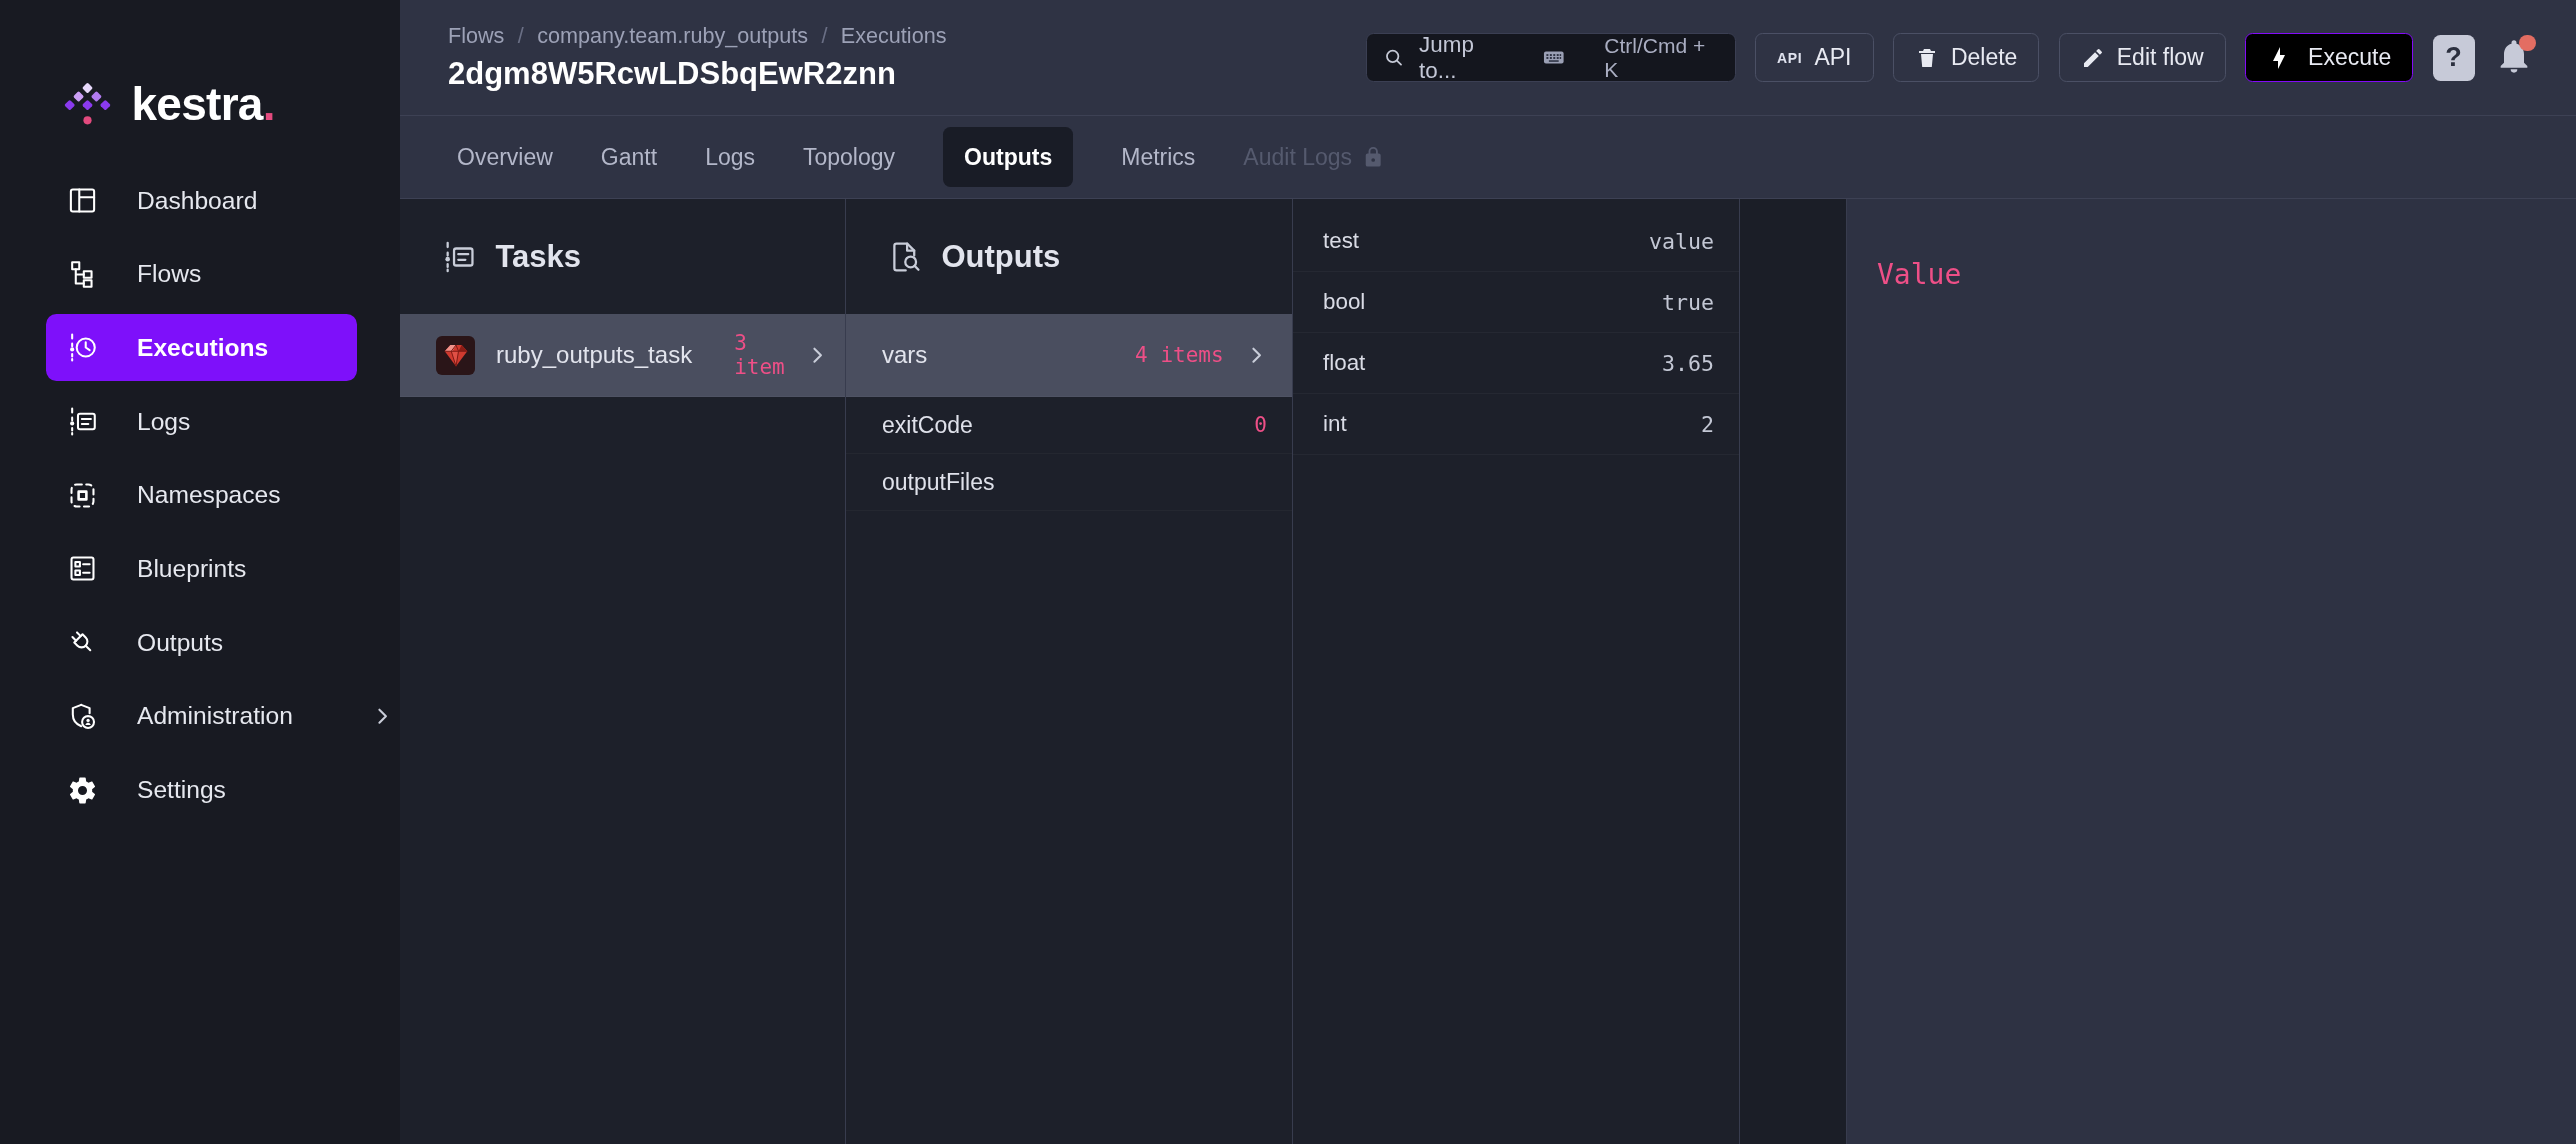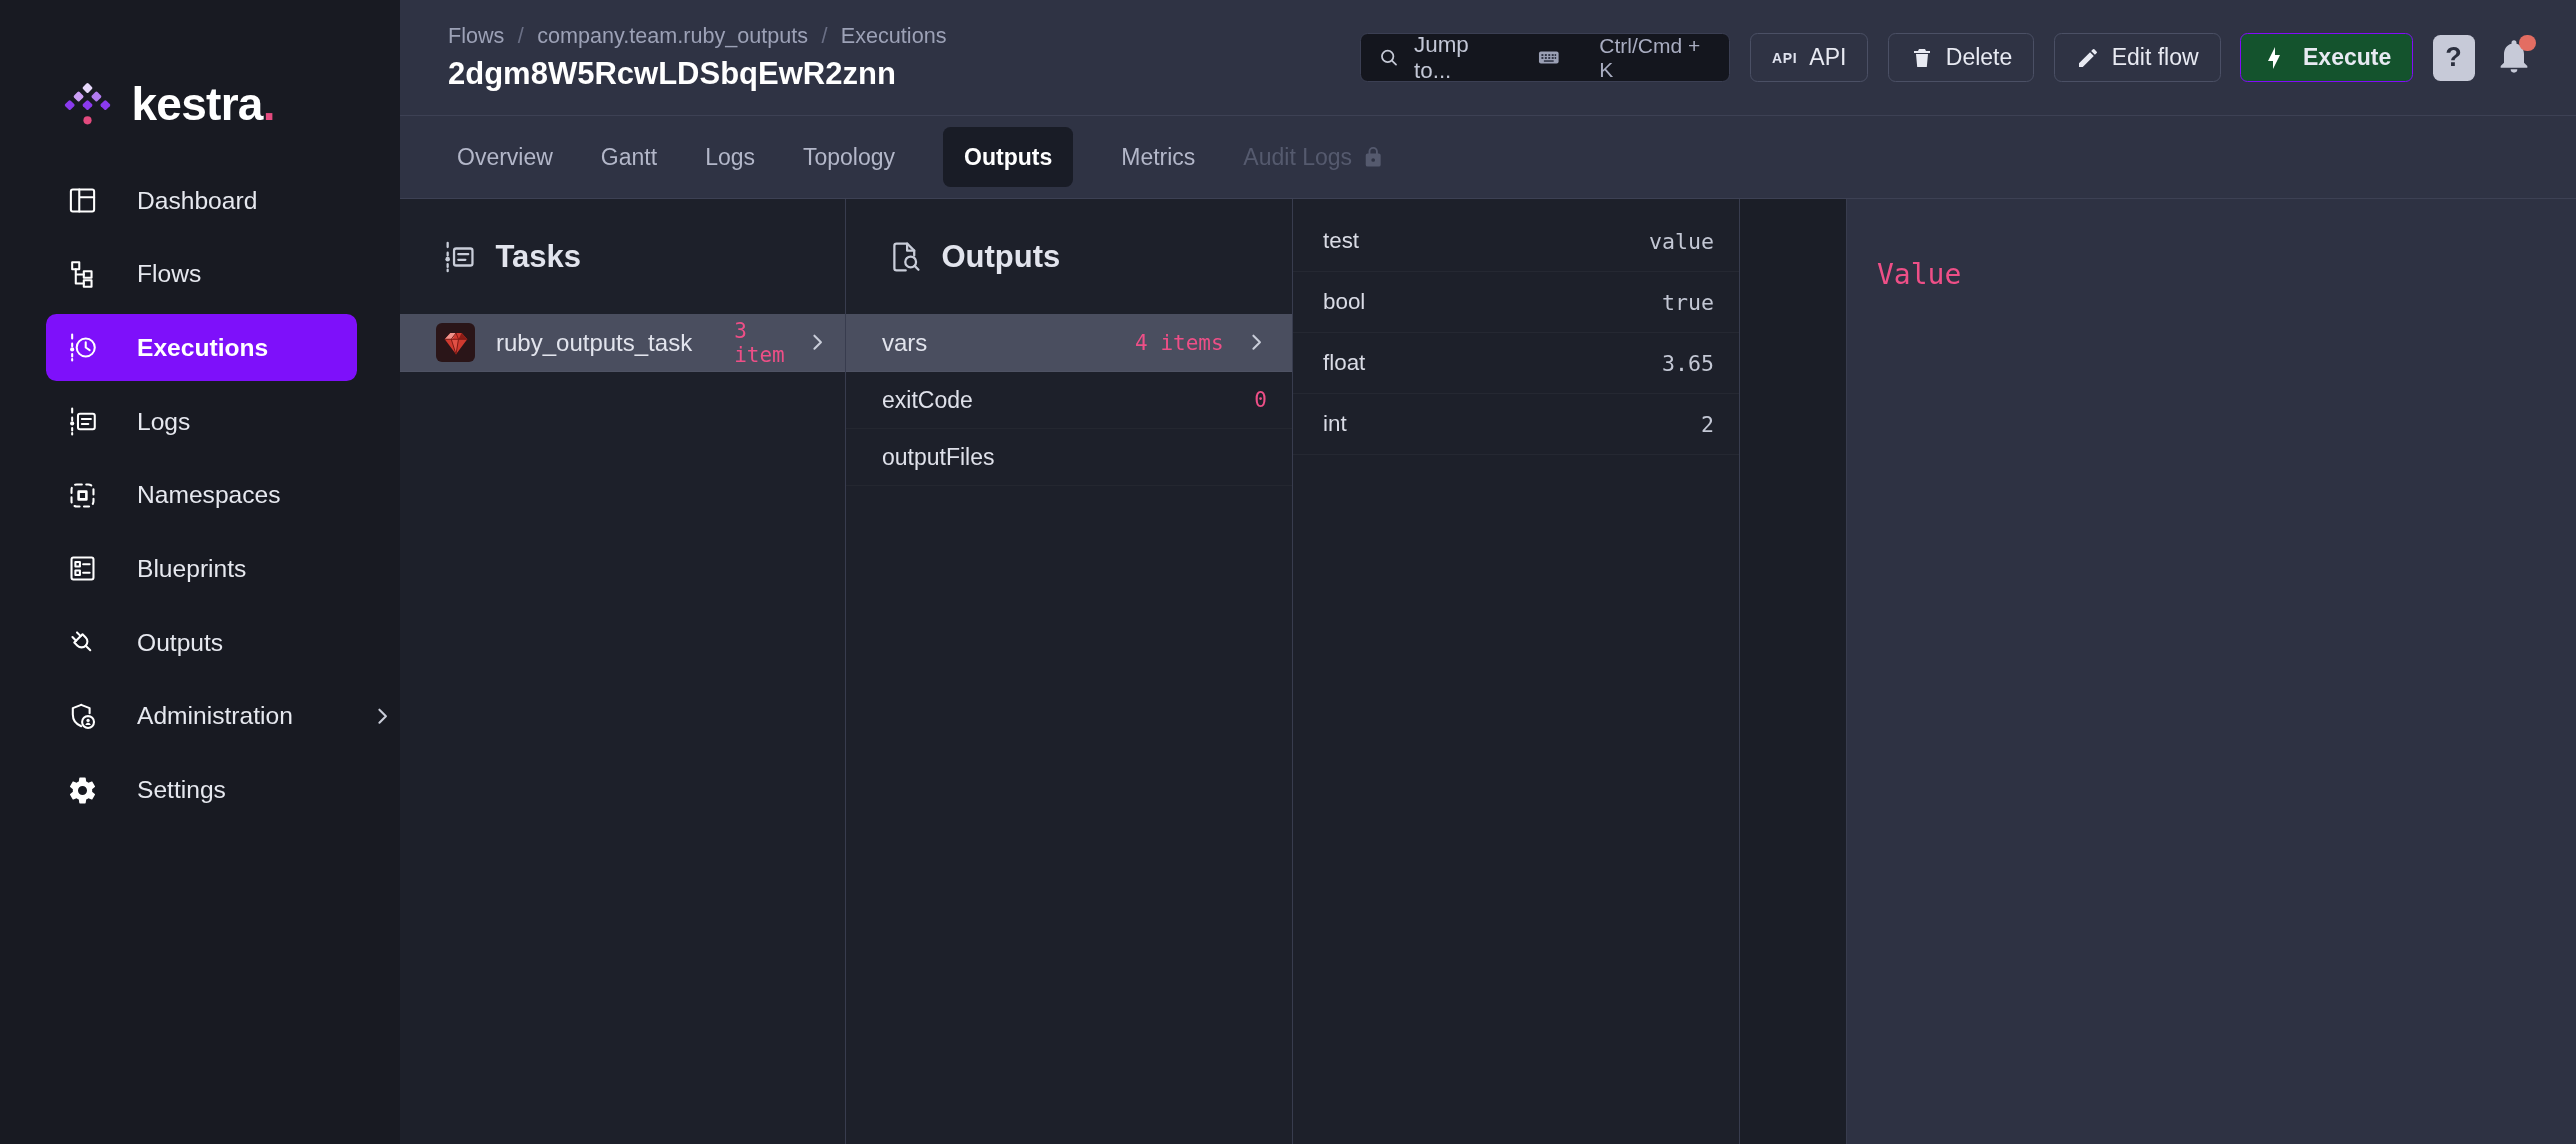--- a/index.html
+++ b/index.html
@@ -75,21 +75,21 @@
   .searchbox .ph{font-size:22.4px;color:#c3c7d6;}
   .searchbox .grow{flex:1;}
   .searchbox .shortcut{font-size:21px;color:#a9adc1;margin-left:24px;}
   .btn{
     height:49px;border-radius:7.5px;border:1.5px solid #4b5065;
     background:transparent;display:flex;align-items:center;gap:12px;
     padding:0 21px;font-size:23px;color:#e8eaf2;cursor:pointer;
     font-family:"Liberation Sans", sans-serif;
   }
   .btn svg{width:24px;height:24px;}
-  .btn.exec{background:#14532d;border-color:#830bf8;font-weight:700;gap:17px;}
+  .btn.exec{background:#000000;border-color:#830bf8;font-weight:400;gap:17px;}
   .api-glyph{font-size:14px;font-weight:800;letter-spacing:0.7px;color:#dfe2ee;}
   .help{
     width:42px;height:46px;border-radius:7.5px;background:var(--icon-light);
     display:flex;align-items:center;justify-content:center;
     font-size:27px;font-weight:800;color:#2b2f3e;cursor:pointer;
   }
   .bell{position:relative;width:40px;height:43px;cursor:pointer;}
   .bell svg{width:40px;height:40px;}
   .bell .dot{
     position:absolute;top:-1.5px;right:-1.5px;width:16.4px;height:16.4px;
@@ -119,21 +119,21 @@
   .col-empty{width:107px;background:var(--bg-panel-empty);}
   .col-value{flex:1;background:var(--bg-value);border-right:none;padding:40px 24.6px 0 27px;}
 
   .panel-head{
     height:115px;display:flex;align-items:center;gap:19.4px;padding-left:42px;
   }
   .panel-head svg{width:34px;height:34px;}
   .panel-title{font-size:31px;font-weight:600;color:#e2e4ed;}
 
   .row{
-    height:58px;display:flex;align-items:center;
+    height:83px;display:flex;align-items:center;
     padding:0 25px 0 36px;gap:21px;cursor:pointer;
     border-bottom:1.5px solid rgba(255,255,255,0.03);
     font-size:24px;color:#e2e4ed;
   }
   .row.selected{background:var(--row-selected);}
   .row .grow{flex:1;}
   .row.slim{height:57px;font-size:23px;color:#dfe1ea;}
   .badge{font-size:21px;color:var(--pink);}
   .chev-i{width:22.4px;height:22.4px;flex:none;}
   .ruby{

